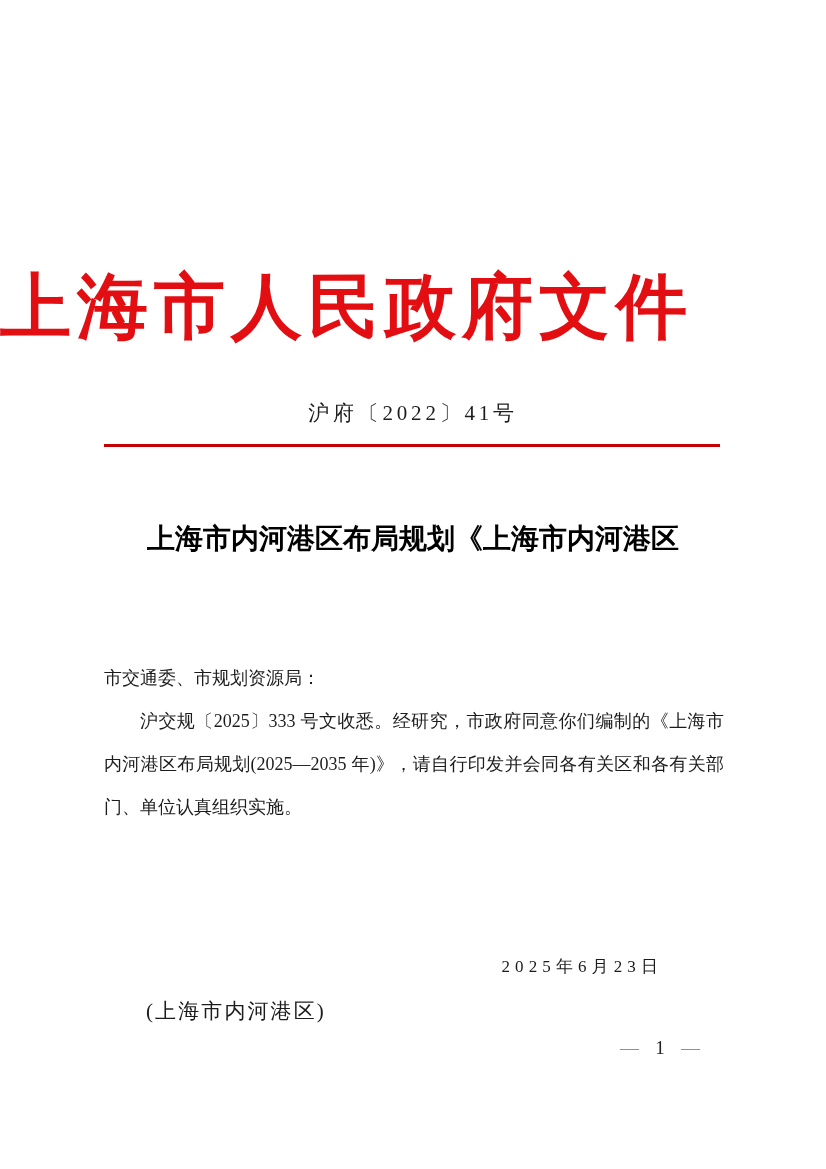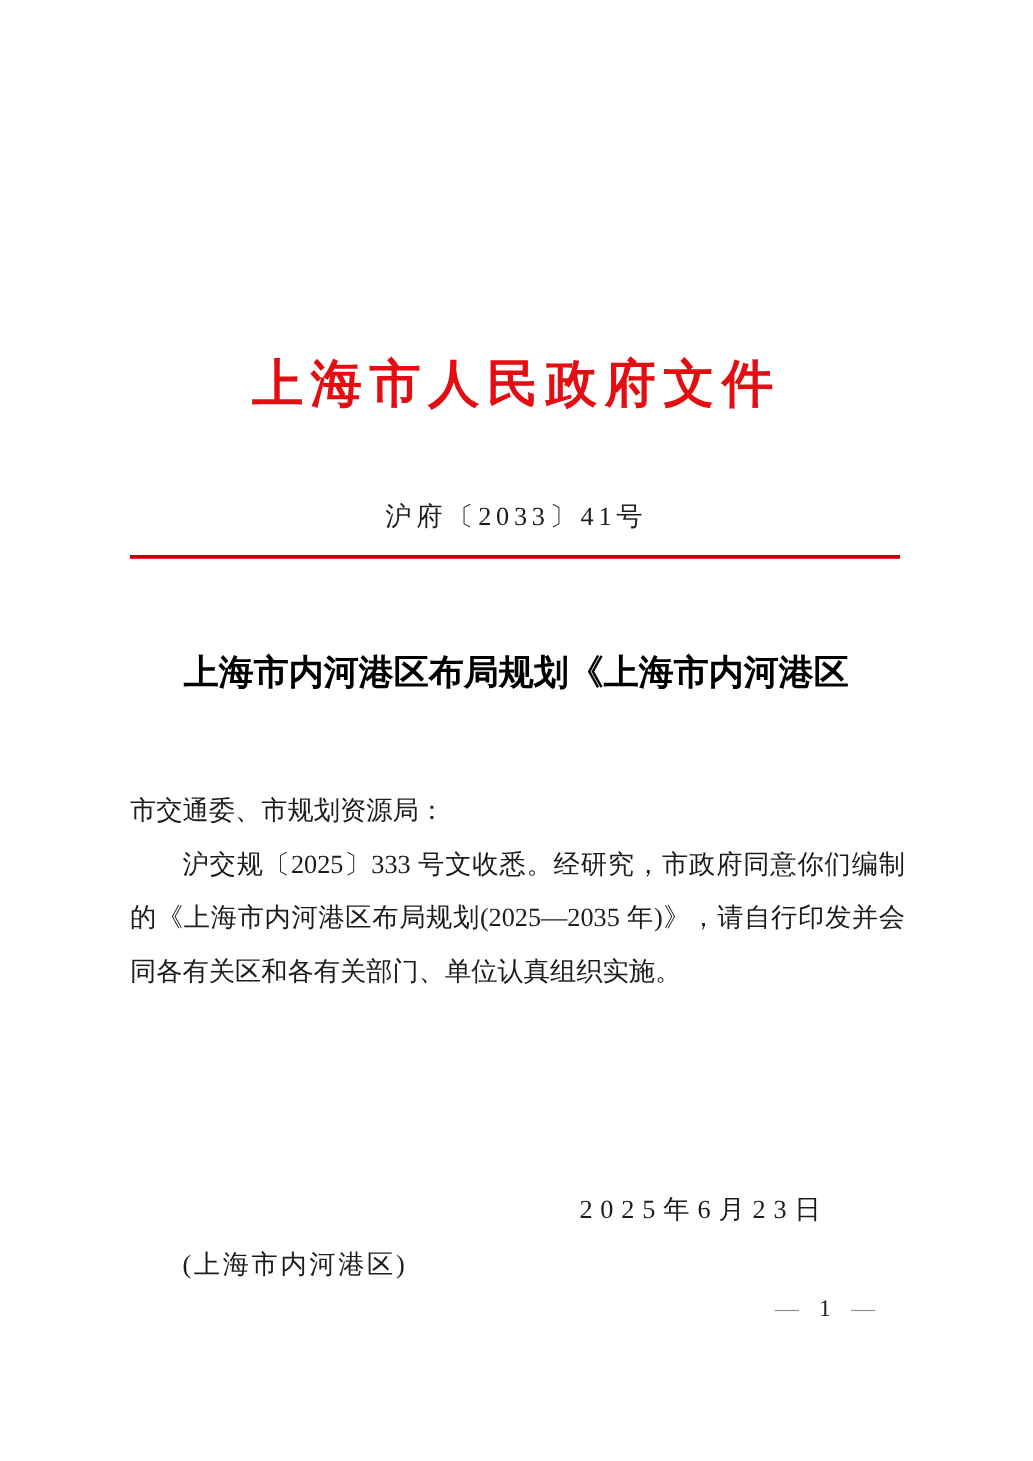--- a/index.html
+++ b/index.html
@@ -16,22 +16,22 @@
     width: 826px;
     height: 1169px;
     background: var(--page-bg);
     font-family: "Liberation Serif", "DejaVu Serif", serif;
     color: var(--text-black);
     overflow: hidden;
   }
   .header-title {
     position: absolute;
     top: 262px; left: 0; right: 0;
-    text-align: center;
-    font-size: 41px;
+    text-align: left;
+    font-size: 71px;
     line-height: 90px;
     font-weight: 700;
     color: var(--header-red);
     letter-spacing: 6px;
     white-space: nowrap;
   }
   .doc-number {
     position: absolute;
     top: 398px; left: 0; right: 0;
     text-align: center;
@@ -51,36 +51,36 @@
     position: absolute;
     top: 515px; left: 0; right: 0;
     text-align: center;
     font-size: 28px;
     line-height: 47px;
     font-weight: 700;
     color: #000000;
   }
   .body-block {
     position: absolute;
-    top: 627px; left: 104px;
+    top: 657px; left: 104px;
     width: 620px;
-    font-size: 21px;
+    font-size: 18px;
     line-height: 43px;
     color: var(--text-black);
   }
   .salutation { text-align: left; }
   .paragraph {
     text-align: justify;
     text-justify: inter-ideograph;
     text-indent: 2em;
   }
   .issue-date {
     position: absolute;
     top: 952px; right: 163px;
-    font-size: 21px;
+    font-size: 17px;
     line-height: 30px;
     letter-spacing: 0.3em;
     white-space: nowrap;
   }
   .publish-note {
     position: absolute;
     top: 996px; left: 146px;
     font-size: 21px;
     line-height: 30px;
     letter-spacing: 0.1em;
@@ -98,21 +98,21 @@
   .page-num .dash { color: var(--dash-gray); line-height: 1; }
   .page-num .num { color: #222222; line-height: 1; }
 </style>
 </head>
 <body>
 
 <div class="page">
 
   <div class="header-title">上海市人民政府文件</div>
 
-  <div class="doc-number">沪府〔2033〕41号</div>
+  <div class="doc-number">沪府〔2022〕41号</div>
 
   <div class="red-line"></div>
 
   <div class="doc-title">
     <div>上海市内河港区布局规划《上海市内河港区</div>
   </div>
 
   <div class="body-block">
     <div class="salutation">市交通委、市规划资源局：</div>
     <div class="paragraph">沪交规〔2025〕333 号文收悉。经研究，市政府同意你们编制的《上海市内河港区布局规划(2025—2035 年)》，请自行印发并会同各有关区和各有关部门、单位认真组织实施。</div>

